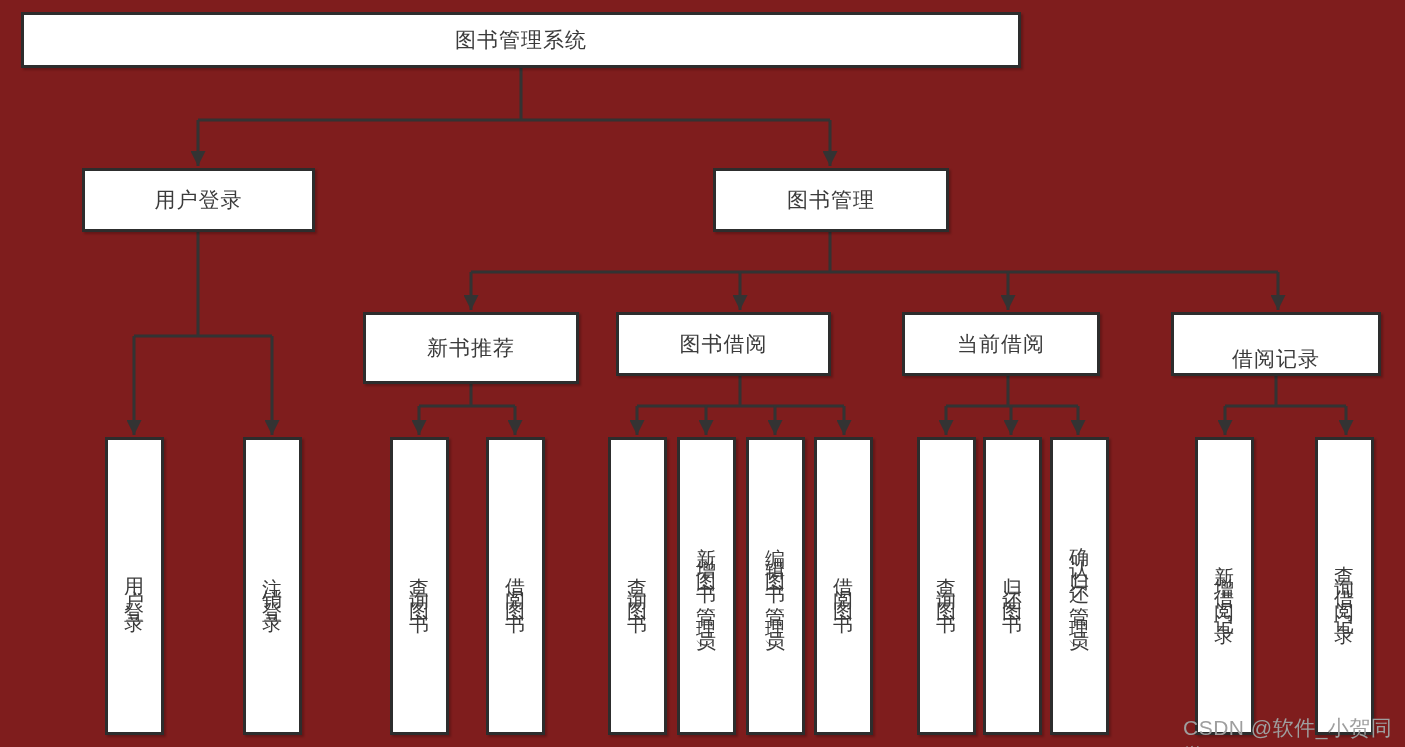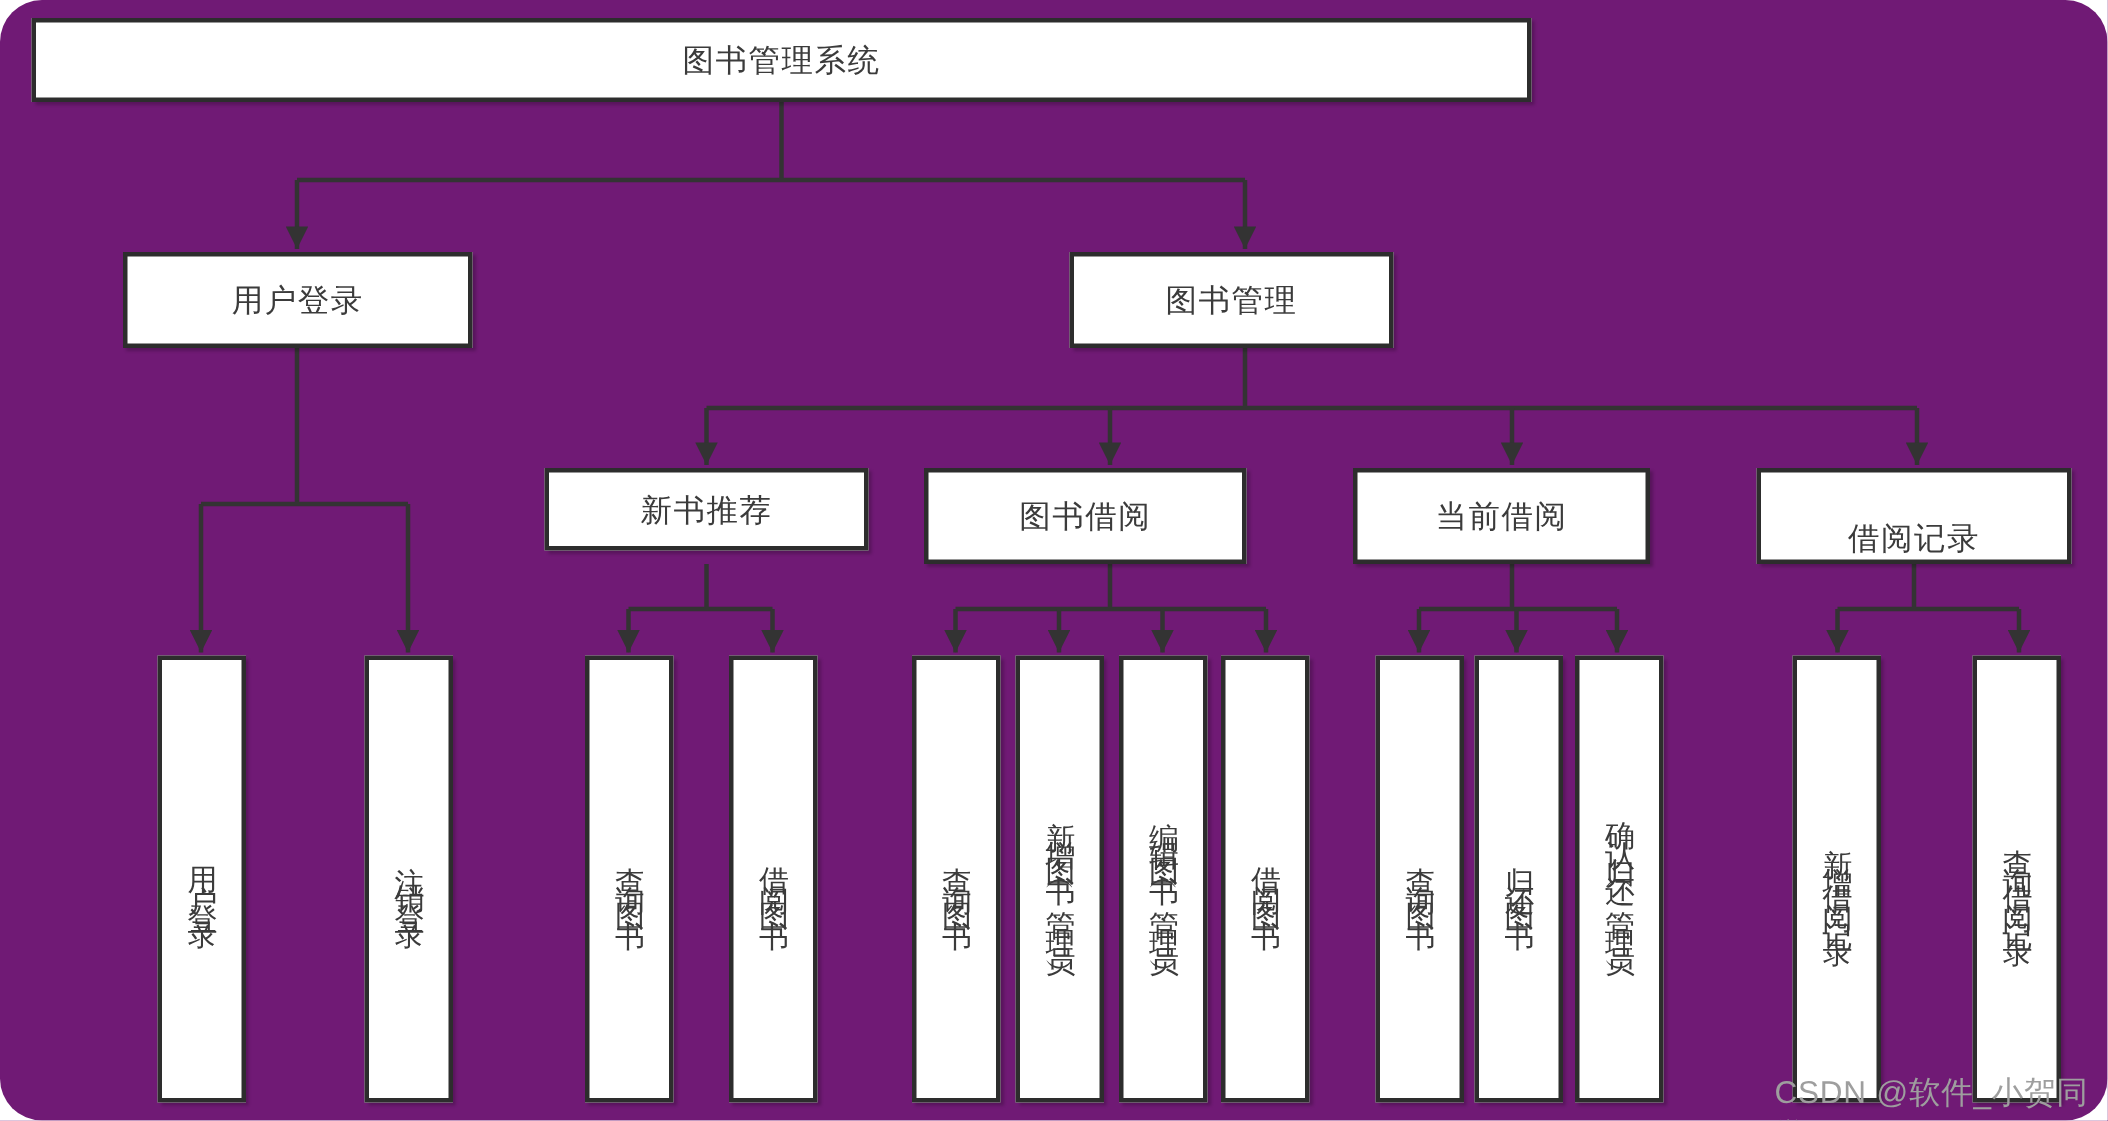--- a/index.html
+++ b/index.html
@@ -1,24 +1,23 @@
 <!DOCTYPE html>
 <html><head>
 <meta charset="utf-8">
 <style>
   html, body { margin: 0; padding: 0; background: #ffffff; }
   .stage {
     position: relative;
     width: 1405px;
     height: 747px;
-    background: #701a75;
+    background: #7f1d1d;
     overflow: hidden;
     font-family: "Liberation Sans", "DejaVu Sans", sans-serif;
     color: #3b3b3b;
-    border-radius: 28px;
   }
   svg.connectors { position: absolute; left: 0; top: 0; z-index: 1; }
   .spine { stroke: #333333; stroke-width: 3; fill: none; }
   .arrow { stroke: #333333; stroke-width: 3; fill: none; marker-end: url(#arrowhead); }
 
   .box {
     position: absolute;
     z-index: 2;
     box-sizing: border-box;
     border: 3px solid #2d2d2d;
@@ -35,22 +34,22 @@
     writing-mode: vertical-lr;
     font-size: 20px;
     line-height: 1.1;
     letter-spacing: 12px;
     white-space: nowrap;
   }
 
   
   .p-root    { left: 21px;   top: 12px;  width: 1000px; height: 56px; }
   .p-login   { left: 82px;   top: 168px; width: 233px;  height: 64px; }
-  .p-mgmt    { left: 713px;  top: 168px; width: 216px;  height: 64px; }
-  .p-rec     { left: 363px;  top: 312px; width: 216px;  height: 55px; }
+  .p-mgmt    { left: 713px;  top: 168px; width: 236px;  height: 64px; }
+  .p-rec     { left: 363px;  top: 312px; width: 216px;  height: 72px; }
   .p-borrow  { left: 616px;  top: 312px; width: 215px;  height: 64px; }
   .p-current { left: 902px;  top: 312px; width: 198px;  height: 64px; }
   .p-records { left: 1171px; top: 312px; width: 210px;  height: 64px; align-items: flex-end; }
 
   
   .l-a1 { left: 105px; }  .l-a2 { left: 243px; }
   .l-b1 { left: 390px; }  .l-b2 { left: 486px; }
   .l-c1 { left: 608px; }  .l-c2 { left: 677px; }  .l-c3 { left: 746px; }  .l-c4 { left: 814px; }
   .l-d1 { left: 917px; }  .l-d2 { left: 983px; }  .l-d3 { left: 1050px; }
   .l-e1 { left: 1195px; } .l-e2 { left: 1315px; }

